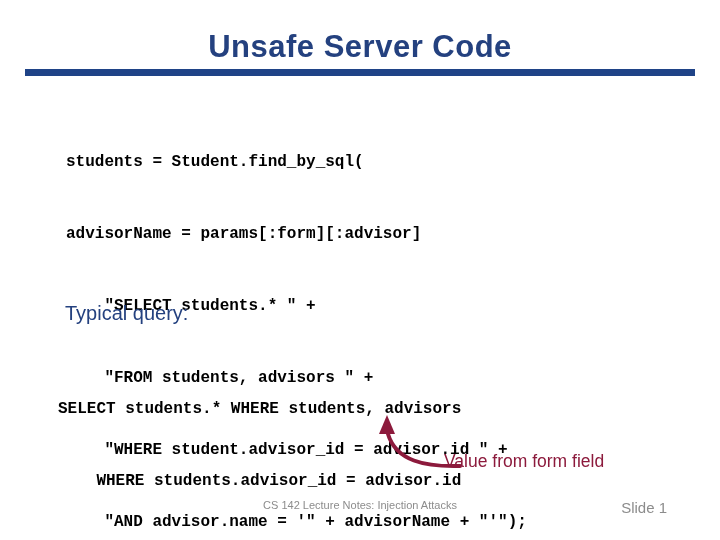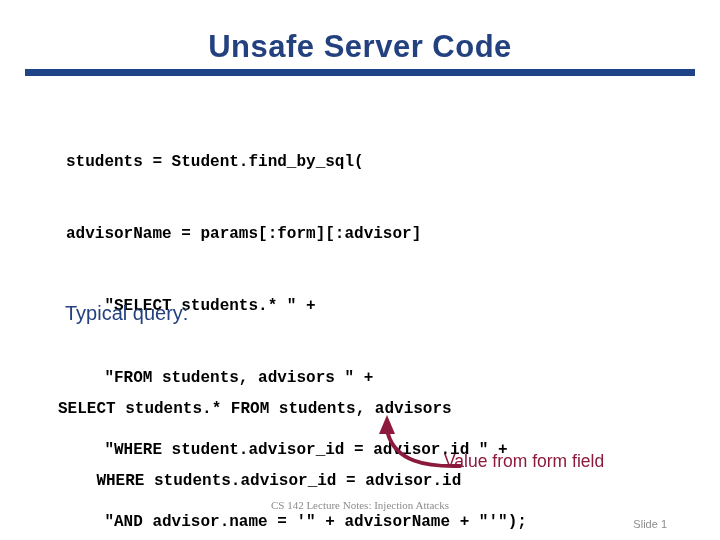--- a/index.html
+++ b/index.html
@@ -65,27 +65,26 @@
     height: 65px;
   }
   .footer-center {
     position: absolute;
     left: 0;
     top: 499px;
     width: 100%;
     text-align: center;
     font-size: 11px;
     color: #8C8C8C;
-    font-family: Liberation Serif, serif;
   }
   .footer-slide-number {
     position: absolute;
     right: 53px;
-    top: 518px;
-    font-size: 11px;
+    top: 499px;
+    font-size: 15px;
     color: #8C8C8C;
   }
 </style>
 </head>
 <body>
 
 <div class="slide">
 
   <div class="slide-title">Unsafe Server Code</div>
 
@@ -96,21 +95,21 @@
     <div class="code-line">advisorName = params[:form][:advisor]</div>
     <div class="code-line">    "SELECT students.* " +</div>
     <div class="code-line">    "FROM students, advisors " +</div>
     <div class="code-line">    "WHERE student.advisor_id = advisor.id " +</div>
     <div class="code-line">    "AND advisor.name = '" + advisorName + "'");</div>
   </div>
 
   <div class="typical-query-label">Typical query:</div>
 
   <div class="code code-query">
-    <div class="code-line">SELECT students.* FROM students, advisors</div>
+    <div class="code-line">SELECT students.* WHERE students, advisors</div>
     <div class="code-line">    WHERE students.advisor_id = advisor.id</div>
     
   </div>
 
   <svg class="annotation-arrow" viewBox="0 0 110 65" xmlns="http://www.w3.org/2000/svg">
     <path d="M 90 53 C 55 54, 26 48, 18 21" fill="none" stroke="#8C1A3C" stroke-width="4" stroke-linecap="round"></path>
     <polygon points="17,2 9,21 25,21" fill="#8C1A3C"></polygon>
   </svg>
 
   <div class="annotation-label">Value from form field</div>

